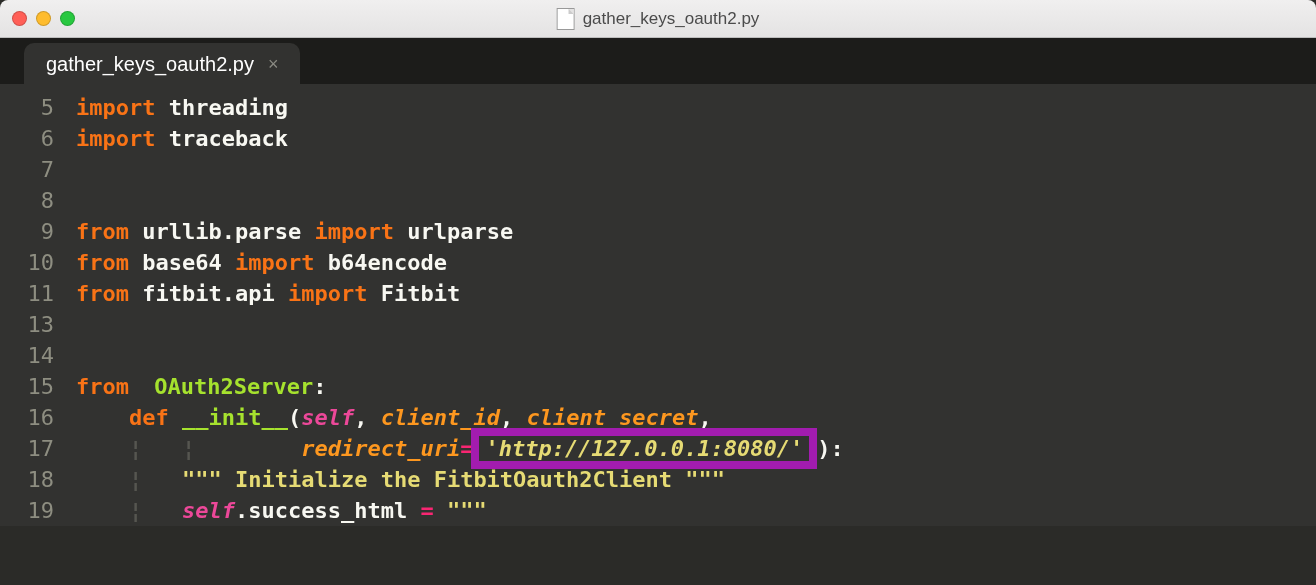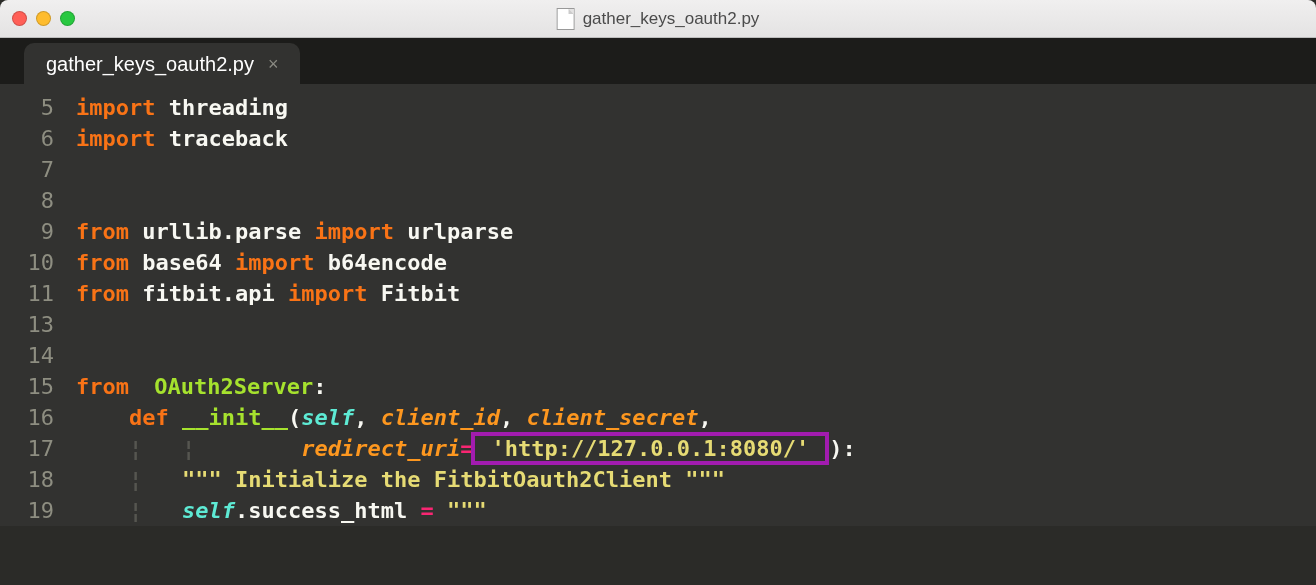--- a/index.html
+++ b/index.html
@@ -74,31 +74,32 @@
   .gutter {
     width: 76px;
     text-align: right;
     padding-right: 22px;
     color: #8e8e81;
     font-weight: 400;
   }
   .code { color: #f8f8f2; position: relative; }
   .kw  { color: #f97316; } 
   .param { color: #fd971f; font-style: italic; }
-  .self  { color: #5eead4; font-style: italic; }
+  .self  { color: #ec4899; font-style: italic; }
   .string { color: #e6db74; }
   .func { color: #a6e22e; }
   .cls  { color: #a6e22e; margin-left: 12px; }
   .plain { color: #f8f8f2; }
   .box {
-    border: 4px solid #a21caf;
-    padding: 0 16px;
+    border: 8px solid #a21caf;
+    padding: 0 6px;
     margin-left: -2px;
     position: relative;
     z-index: 2;
+    font-style: italic;
   }
   .indent-guide { color: #565650; }
   .eq { color:#f92672; }
 </style>
 </head>
 <body>
 
 <div class="titlebar">
   <div class="traffic-lights">
     <div class="tl red"></div>

